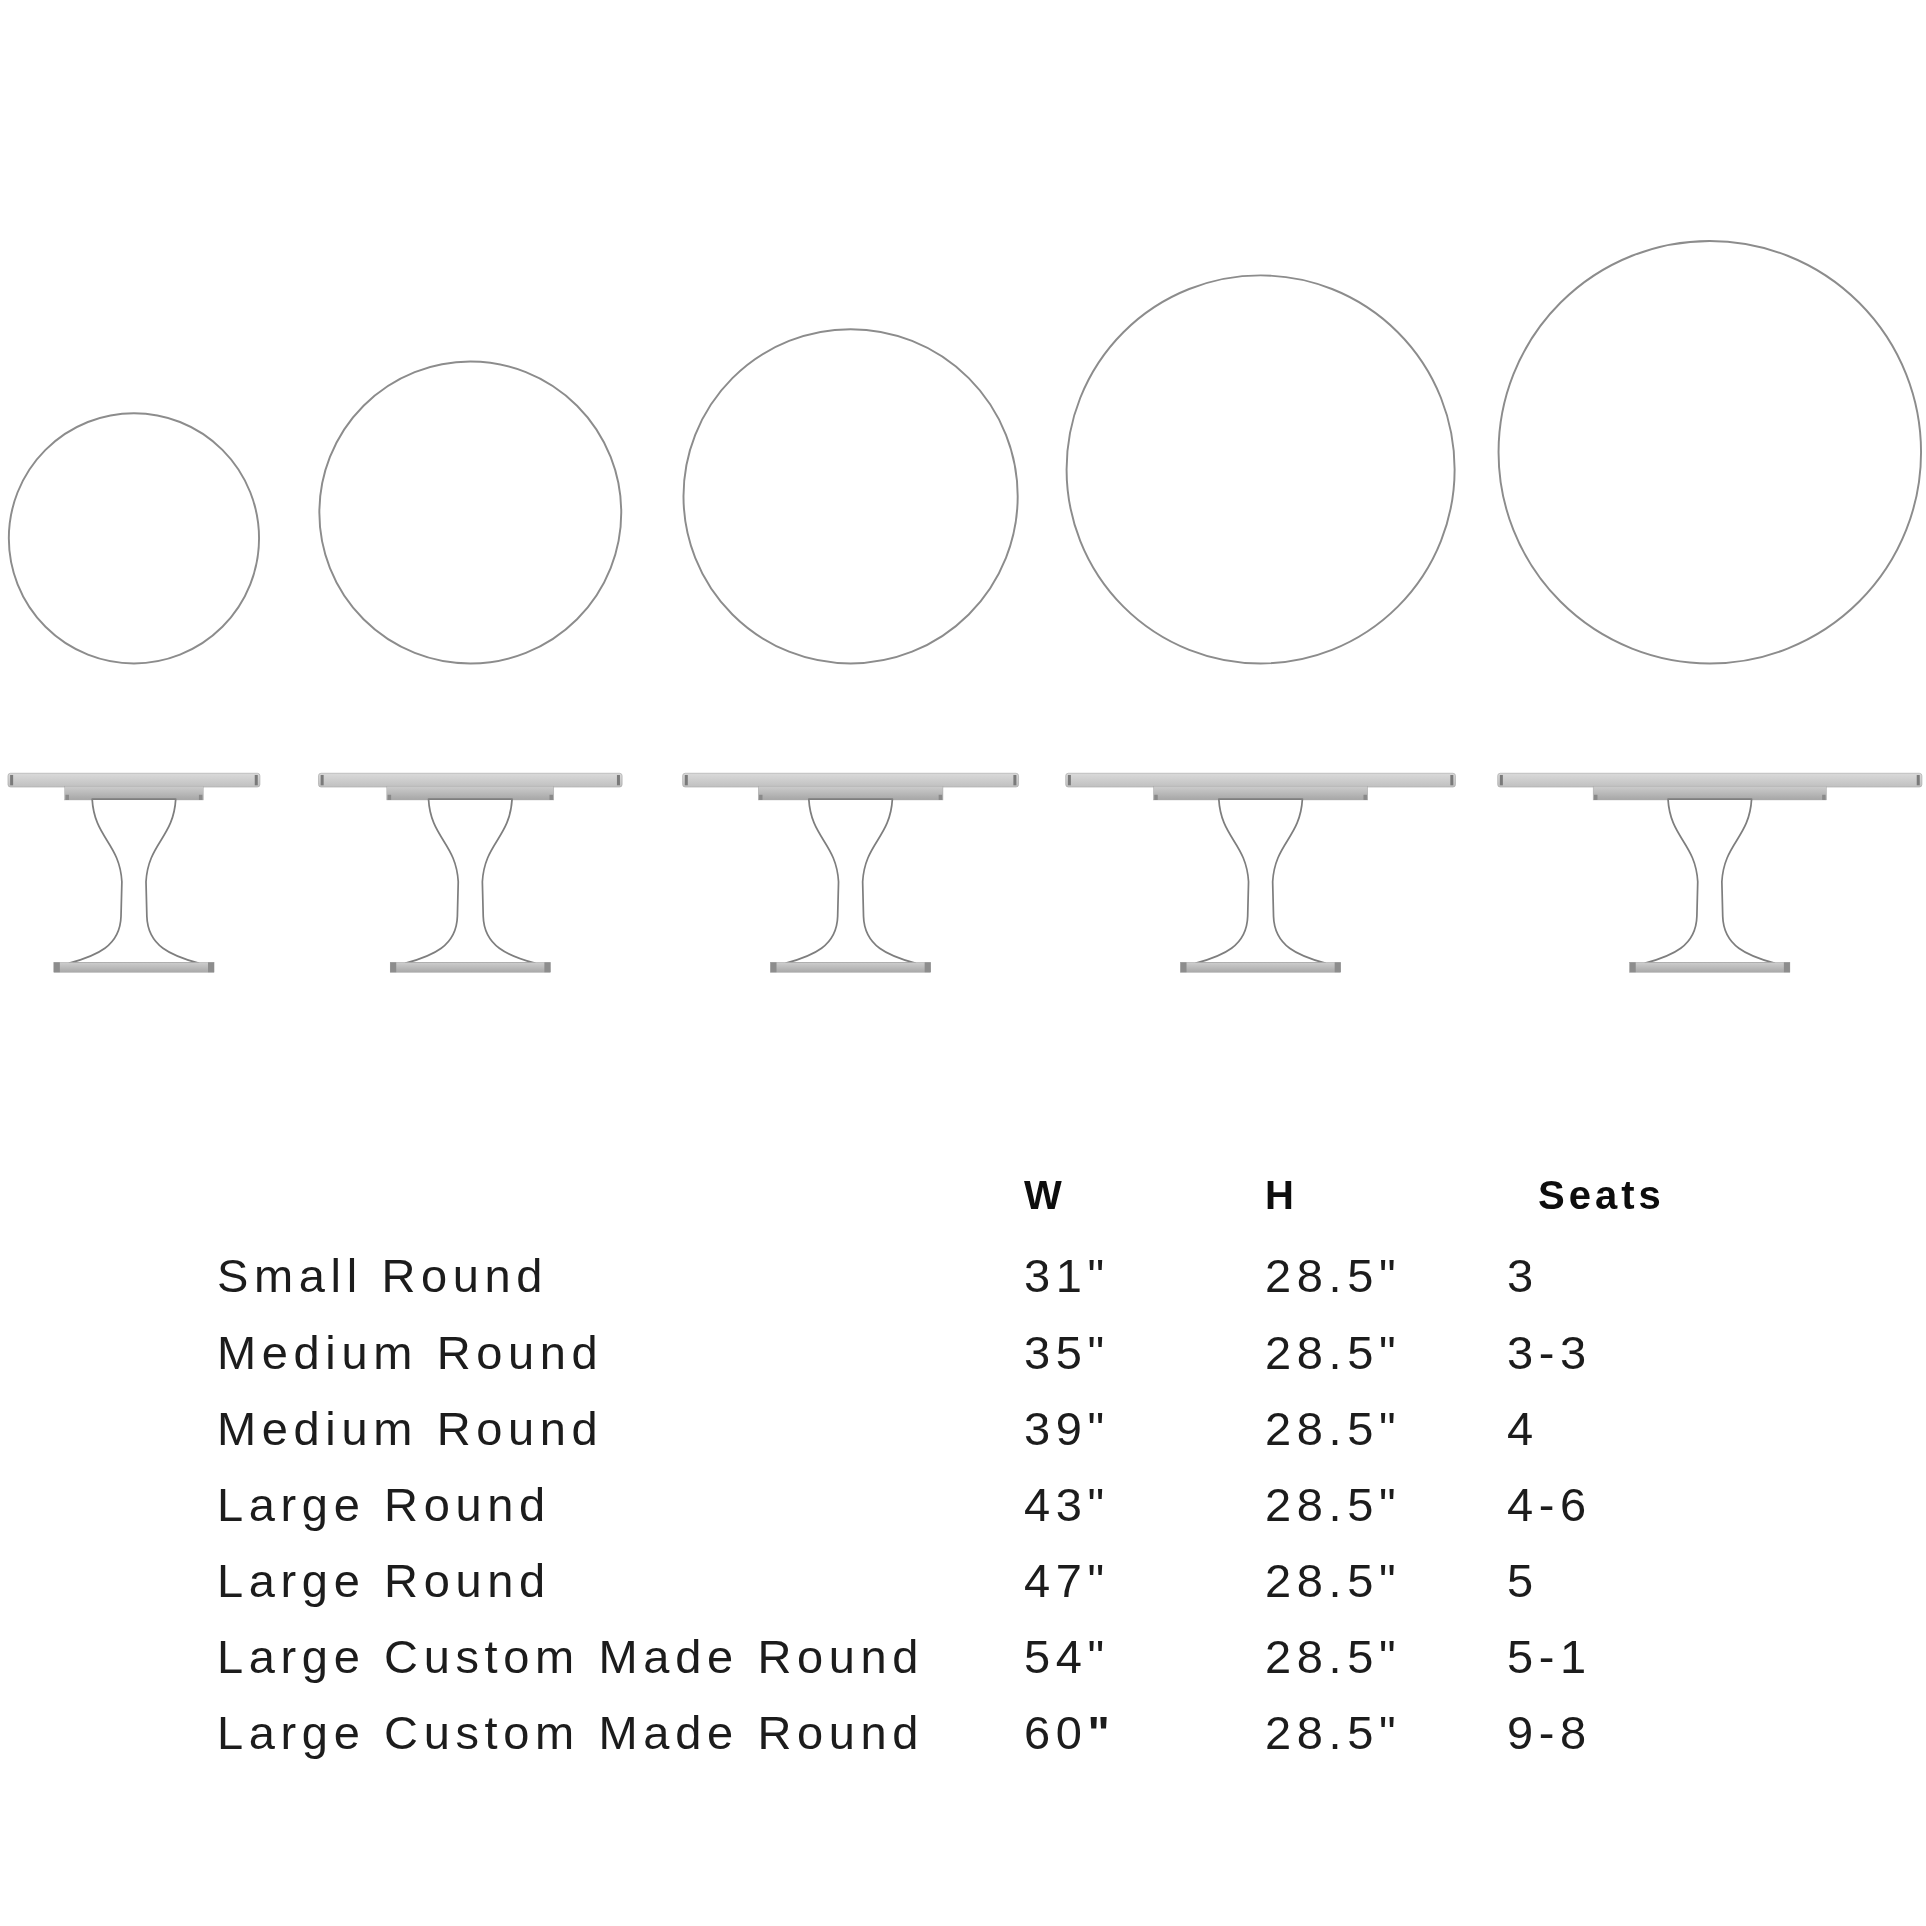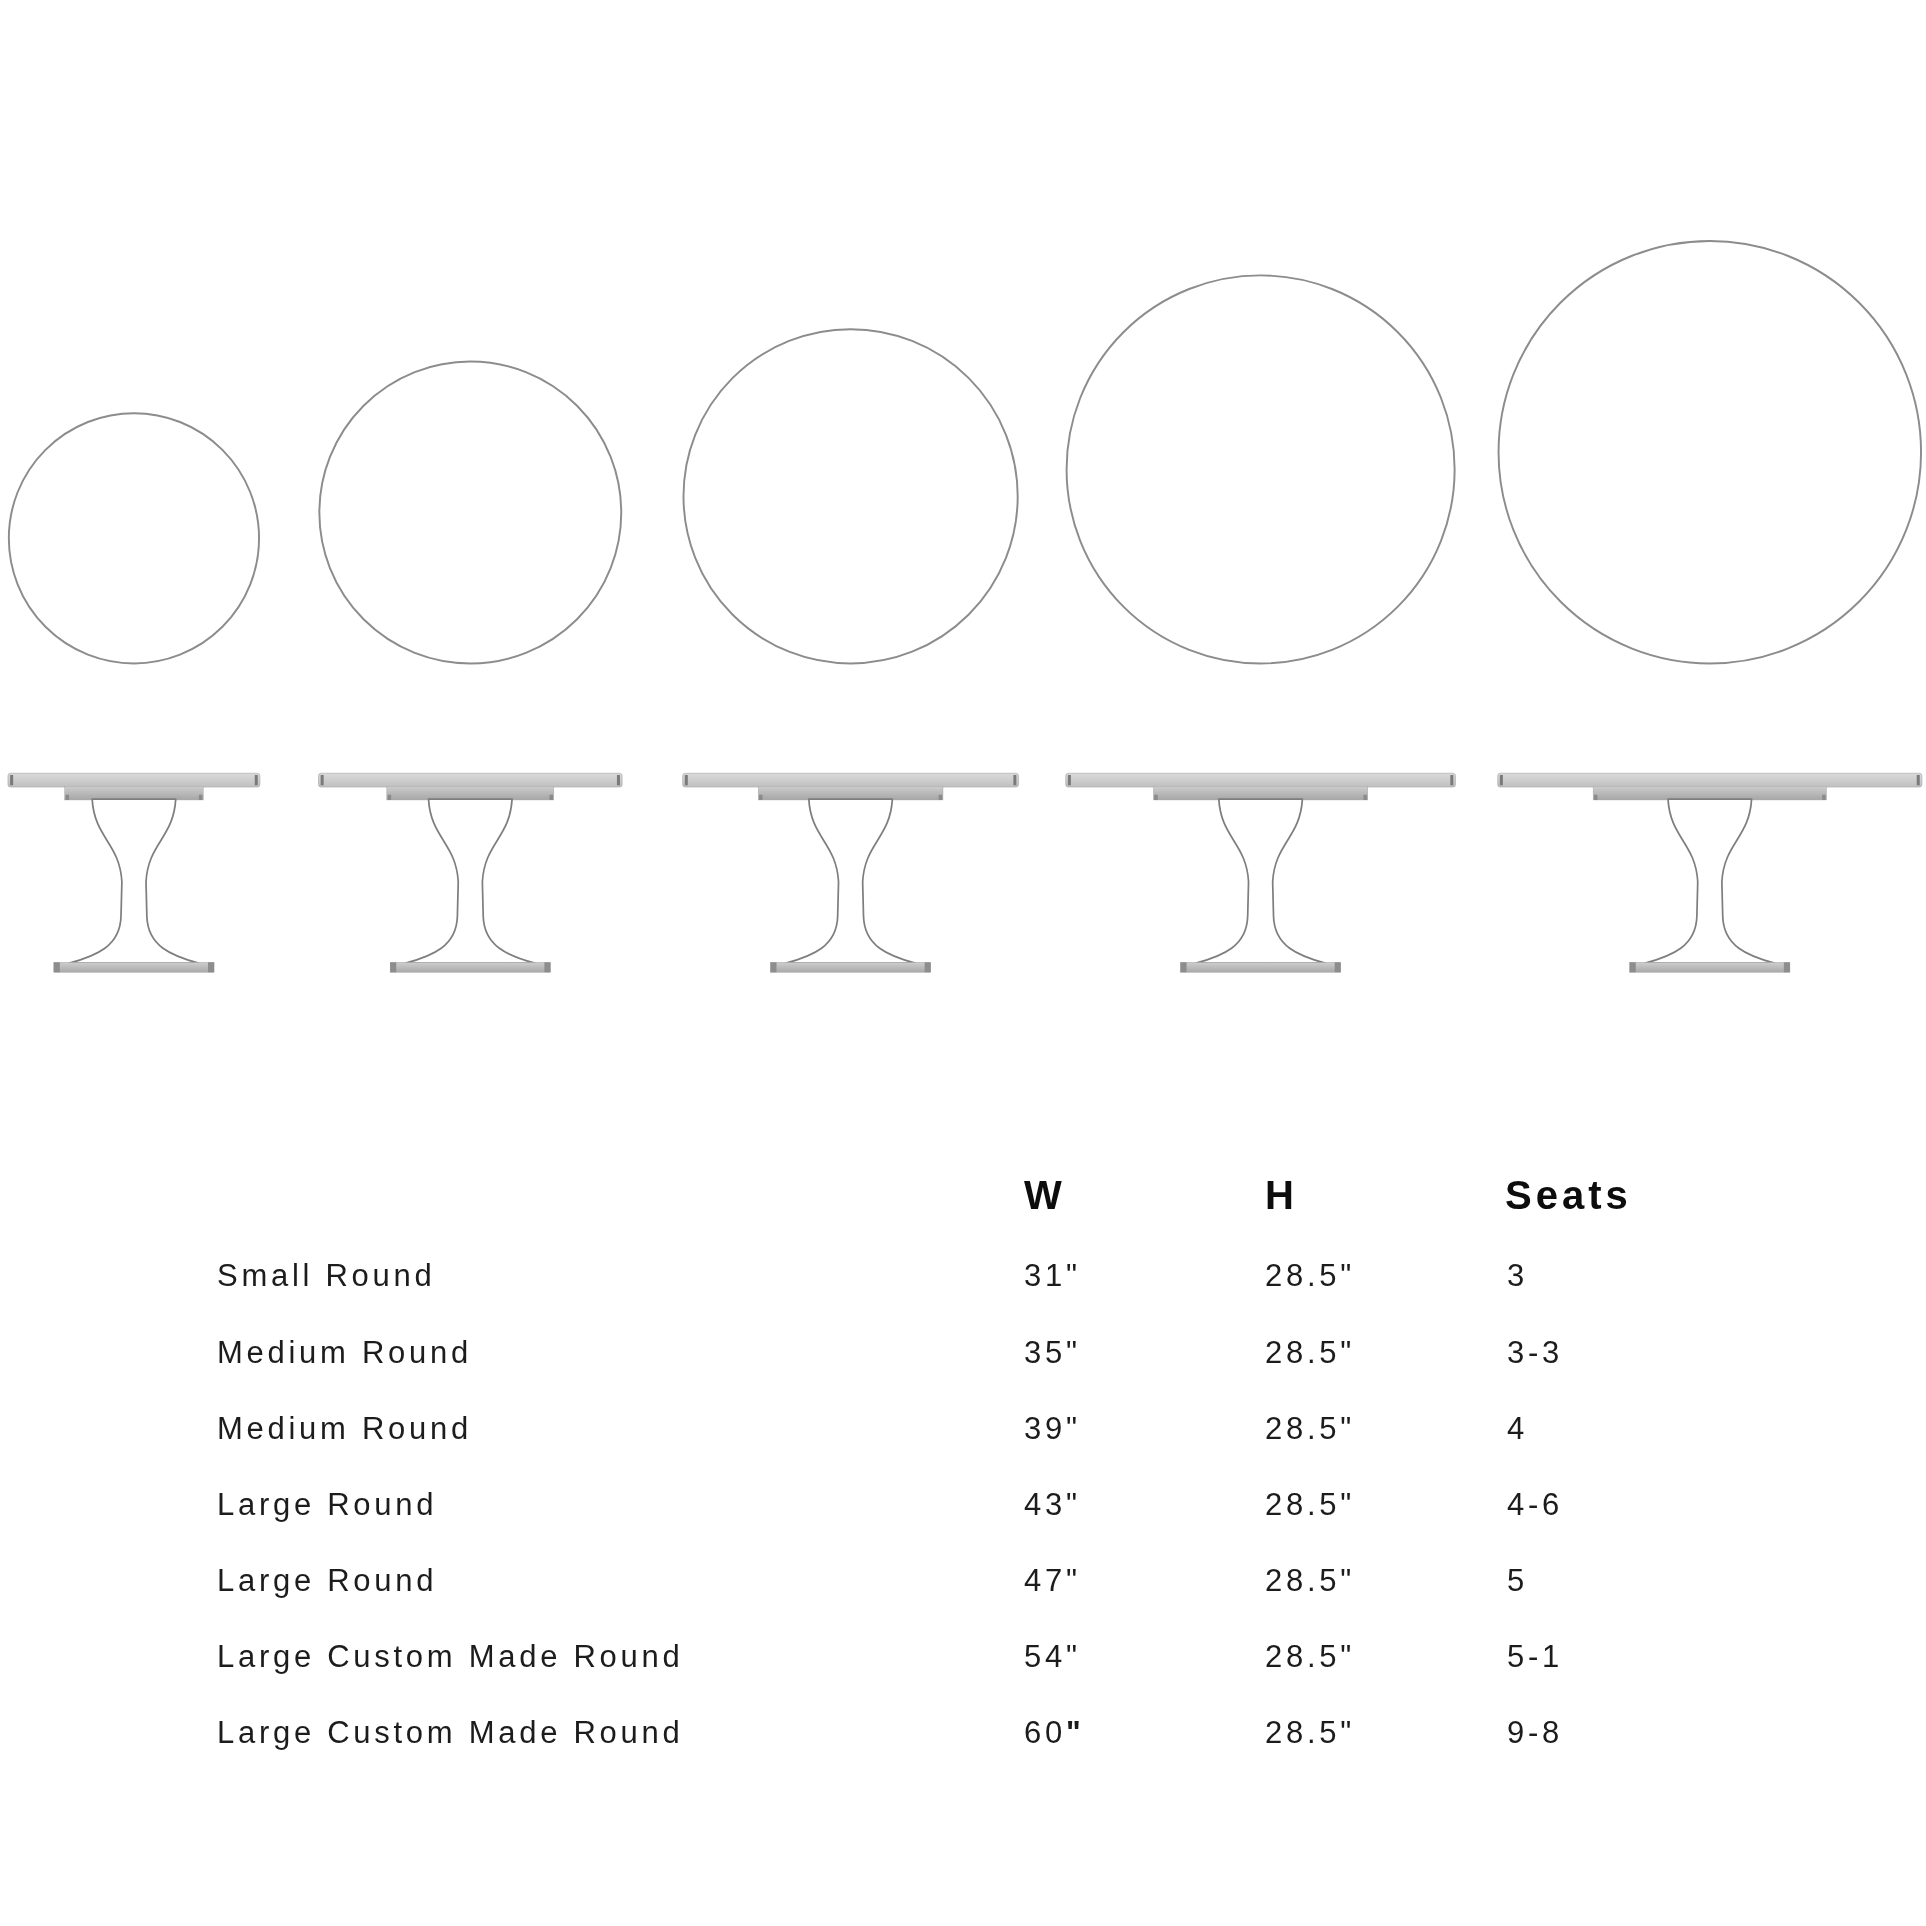--- a/index.html
+++ b/index.html
@@ -19,26 +19,26 @@
     top: 1175px;
     font-size: 40px;
     line-height: 40px;
     font-weight: 700;
     letter-spacing: 0.10em;
     color: #0d0d0d;
     white-space: nowrap;
   }
   .hdr.col-w { left: 1024px; }
   .hdr.col-h { left: 1265px; }
-  .hdr.col-seats { left: 1505px; }
+  .hdr.col-seats { left: 1538px; }
   .row { position: absolute; left: 0; width: 1926px; height: 56px; }
   .cell {
     position: absolute;
     top: 0;
-    font-size: 31px;
+    font-size: 47px;
     line-height: 47px;
     font-weight: 400;
     letter-spacing: 0.12em;
     color: #1c1c1c;
     white-space: nowrap;
   }
   .cell.c-label { left: 217px; }
   .cell.c-w { left: 1024px; }
   .cell.c-h { left: 1265px; }
   .cell.c-seats { left: 1507px; }

